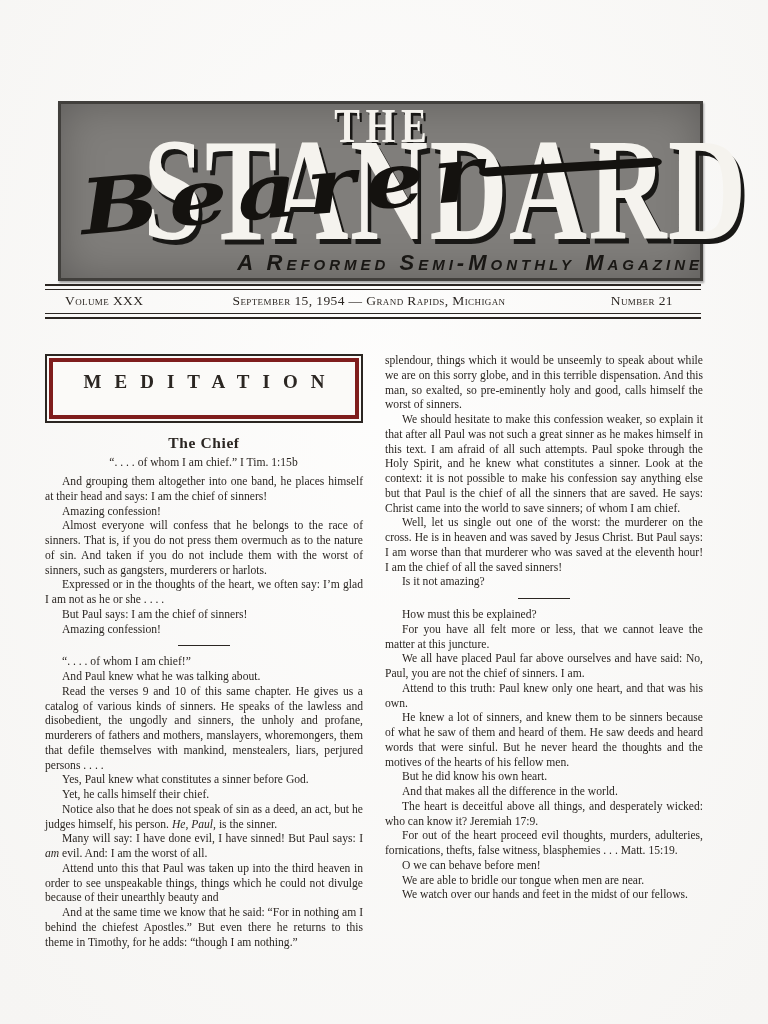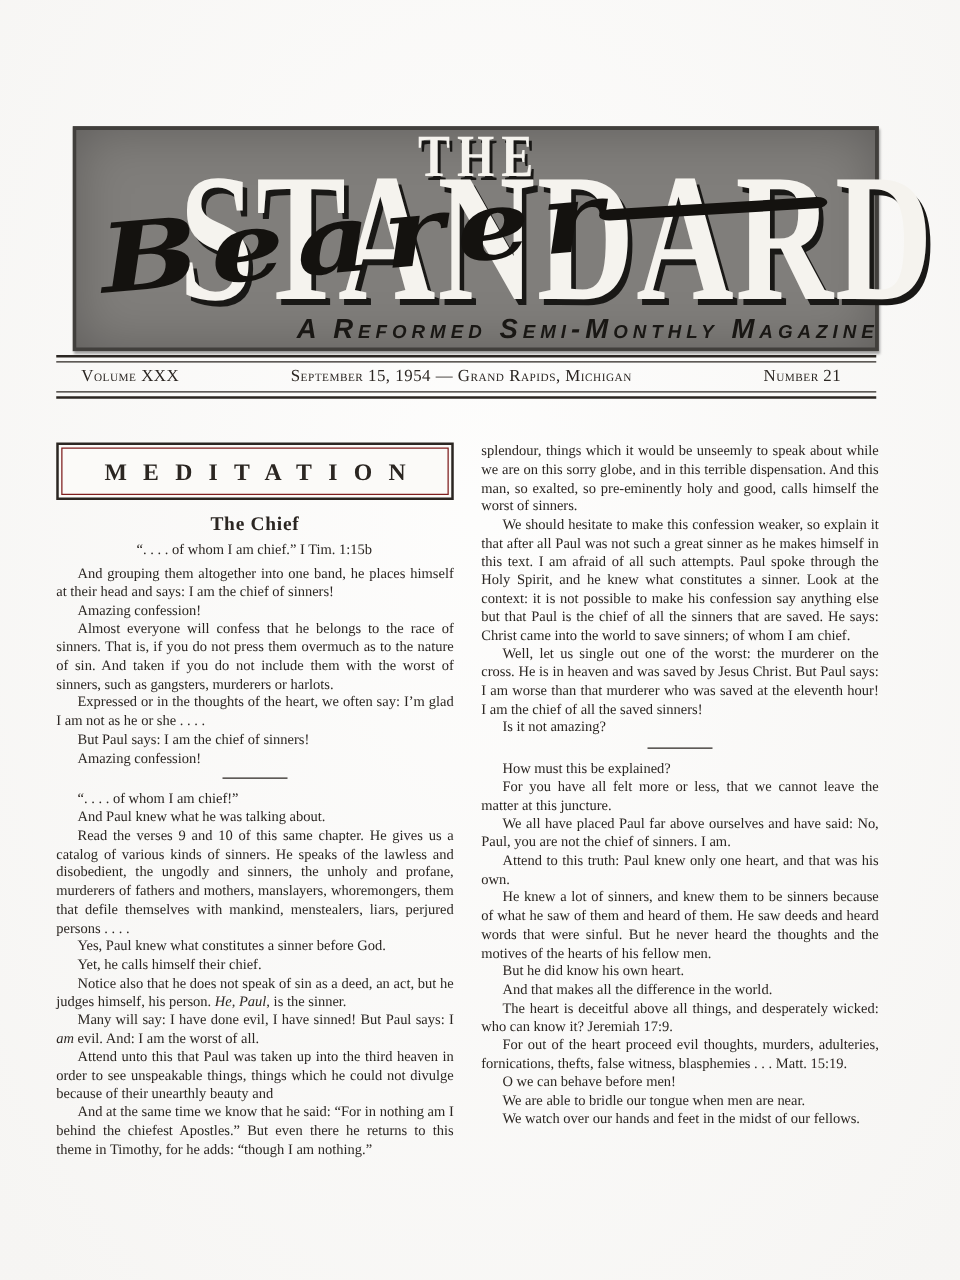--- a/index.html
+++ b/index.html
@@ -70,21 +70,21 @@
   
   .columns{
     position:absolute;left:45px;top:322px;width:658px;
     display:flex;gap:22px;
   }
   .col{width:318px;font-size:11.6px;line-height:14.75px;text-align:justify;margin-top:32px;}
   .meditation-box{
     border:2px solid #2b2622;padding:2px;margin-bottom:9px;background:#fbfaf8;
   }
   .meditation-inner{
-    border:1px solid #7f1d1d;text-align:center;padding:8px 0 3px;
+    border:4px solid #7f1d1d;text-align:center;padding:8px 0 20px;
     font-weight:bold;font-size:19px;line-height:1.3;
     letter-spacing:13px;text-indent:13px;white-space:nowrap;
   }
   .article-title{
     font-size:15.5px;font-weight:bold;text-align:center;
     margin:13px 0 6px;letter-spacing:.6px;
   }
   .verse{ text-align:center;margin:0 1px 4px 0; }
   .para{margin:0;text-indent:17px;}
   .para.no-indent{text-indent:0;}

